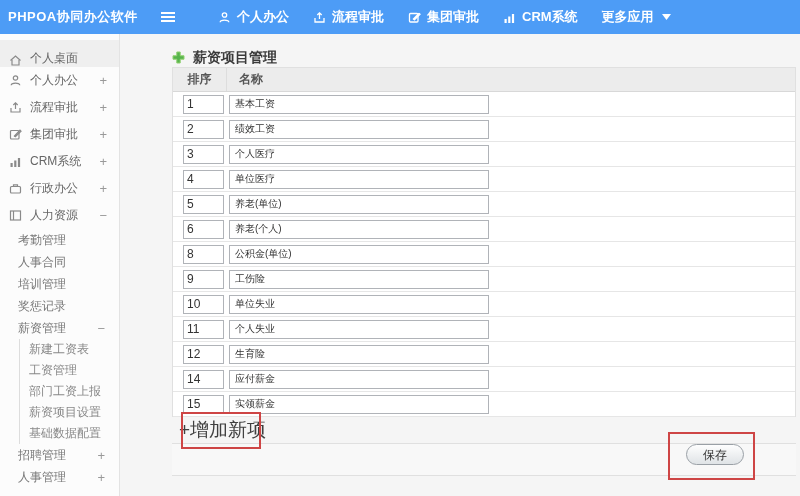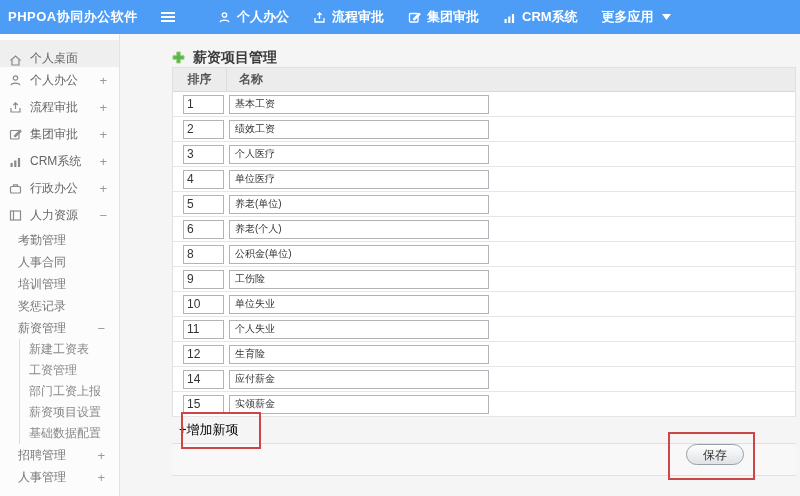--- a/index.html
+++ b/index.html
@@ -45,21 +45,21 @@
   .grid-row { height:24px; display:flex; align-items:center; border-bottom:1px solid #e6e6e6; background:#fff; }
   .order-input {
     width:33px; height:15px; margin-left:10px; border:1px solid #b0b3b8;
     font-size:12px; padding:1px 3px; color:#333; font-family:inherit;
   }
   .name-input {
     width:248px; height:15px; margin-left:5px; border:1px solid #b0b3b8;
     font-size:10px; padding:1px 5px; color:#333; font-family:inherit;
   }
   .add-row { height:26px; display:flex; align-items:center; padding-left:7px; }
-  .add-link { color:#000000; font-size:13px; text-decoration:none; cursor:pointer; }
+  .add-link { color:#404040; font-size:19px; text-decoration:none; cursor:pointer; }
   .footer-bar {
     height:31px; background:#f8f8f8; border-top:1px solid #e0e0e0; border-bottom:1px solid #e0e0e0;
     display:flex; align-items:flex-start; justify-content:flex-end; padding-right:52px;
   }
   .save-btn {
     width:58px; height:21px; border-radius:11px; border:1px solid #9aa0a6;
     background:linear-gradient(#fefefe,#dfe3e6); font-size:12px; color:#333;
     cursor:pointer; font-family:inherit; line-height:18px;
   }
   

